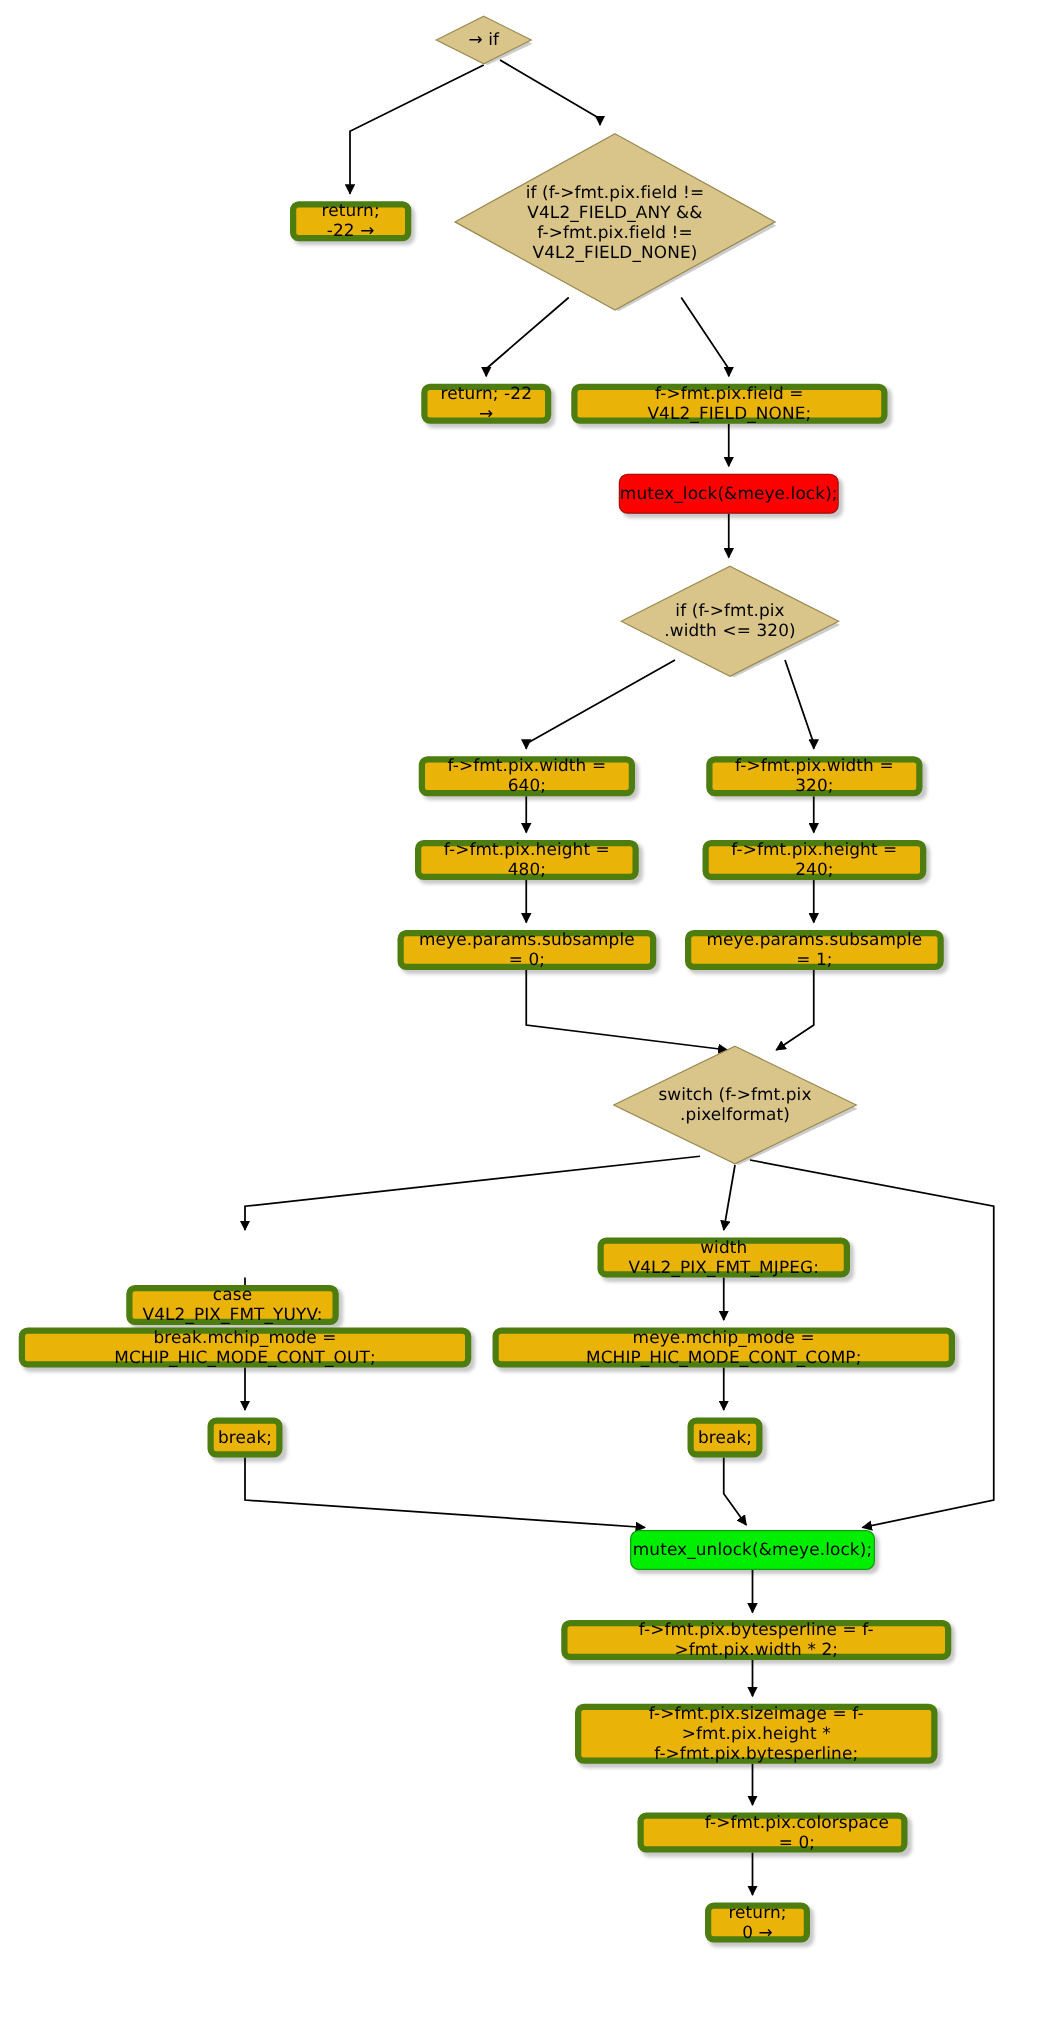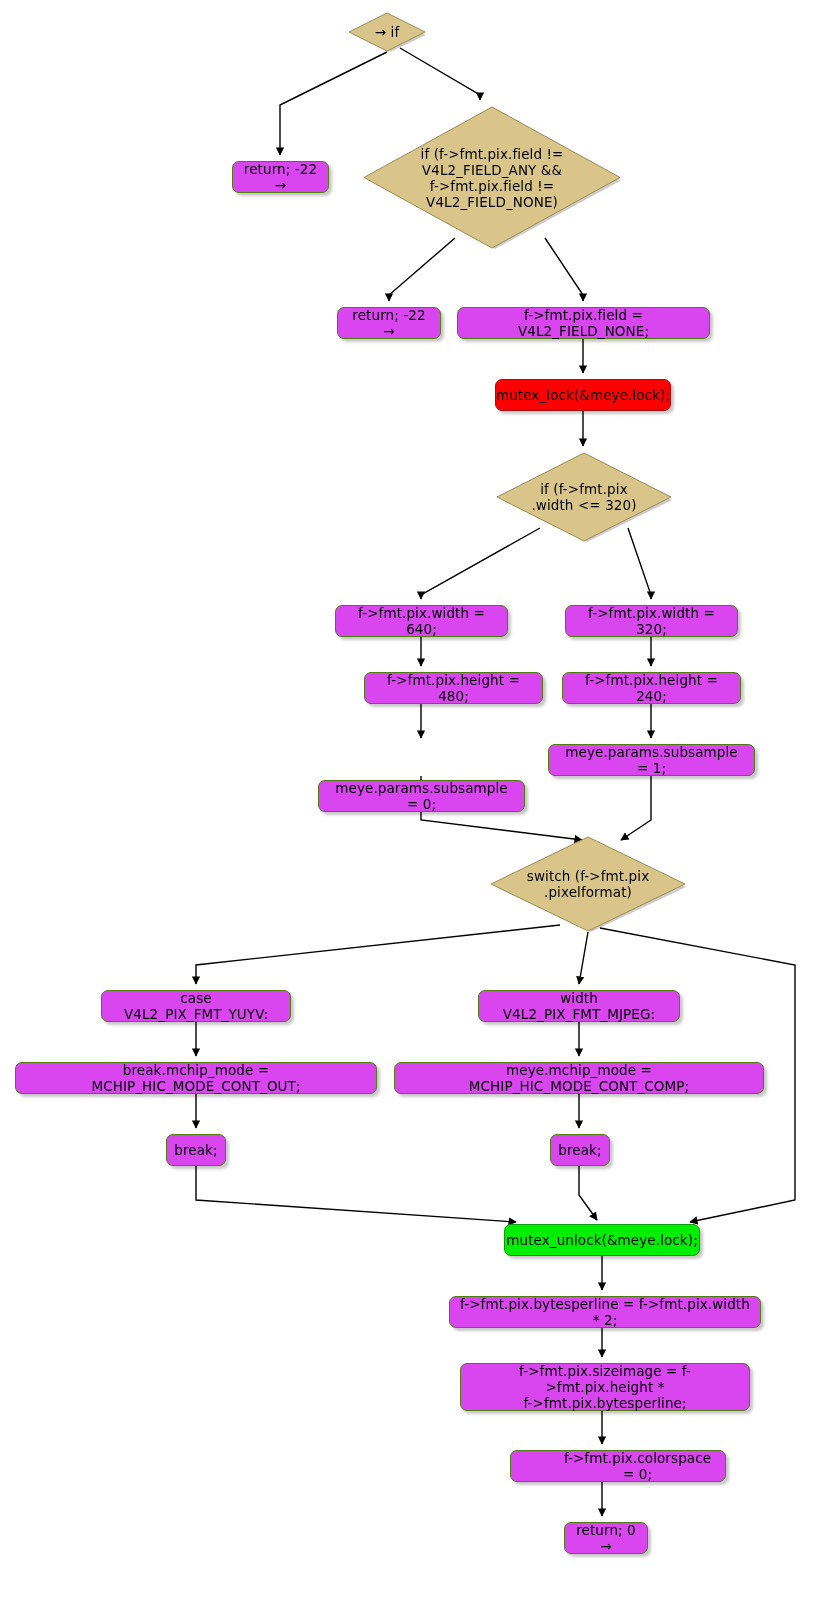--- a/index.html
+++ b/index.html
@@ -4,21 +4,21 @@
 <style>
   html,body{margin:0;padding:0;background:#ffffff;}
   body{font-family:"DejaVu Sans","Liberation Sans",sans-serif;}
   #canvas{position:relative;width:833px;height:1624px;background:#ffffff;overflow:hidden;}
   svg.edges{position:absolute;left:0;top:0;width:833px;height:1624px;pointer-events:none;}
 
   .node{position:absolute;box-sizing:border-box;display:flex;align-items:center;
         justify-content:center;text-align:center;color:#000000;
         font-size:13.5px;line-height:16px;letter-spacing:0.1px;white-space:pre-line;}
 
-  .box{background:#d946ef;border:1px solid #4d7c0f;border-radius:7px;
+  .box{background:#eab308;border:5px solid #4d7c0f;border-radius:7px;
        box-shadow:3px 3px 3px rgba(0,0,0,0.22);padding:3px 9px;}
   .box.red{background:#FF0000;border:1px solid #A01010;}
   .box.green{background:#00EE00;border:1px solid #0E9B0E;}
 
   .diamond{background:transparent;border:0;box-shadow:none;}
   .diamond .dshape{position:absolute;left:0;top:0;width:100%;height:100%;}
   .diamond .dlabel{position:relative;z-index:2;width:100%;padding:0 6px;box-sizing:border-box;}
 </style>
 </head>
 <body>
@@ -76,30 +76,30 @@
       <div class="node box" style="left: 337px; top: 307px; width: 104px; height: 32px;"><span>return; -22 →</span></div>
       <div class="node box" style="left: 457px; top: 307px; width: 253px; height: 32px;"><span>f-&gt;fmt.pix.field = V4L2_FIELD_NONE;</span></div>
       <div class="node box red" style="left: 495px; top: 379px; width: 176px; height: 32px;"><span>mutex_lock(&amp;meye.lock);</span></div>
       <div class="node diamond" style="left: 496px; top: 452px; width: 176px; height: 90px;"><svg class="dshape" viewBox="0 0 176 90" preserveAspectRatio="none">
           <polygon points="88,3 173,45 88,87 3,45" fill="rgba(0,0,0,0.20)" transform="translate(3,3)"></polygon>
           <polygon points="88,1 175,45 88,89 1,45" fill="#D9C58A" stroke="#9A8B52" stroke-width="1"></polygon>
         </svg><span class="dlabel">if (f-&gt;fmt.pix
 .width &lt;= 320)</span></div>
       <div class="node box" style="left: 335px; top: 605px; width: 173px; height: 32px; justify-content: flex-end;"><span>f-&gt;fmt.pix.width = 640;</span></div>
       <div class="node box" style="left: 565px; top: 605px; width: 173px; height: 32px;"><span>f-&gt;fmt.pix.width = 320;</span></div>
-      <div class="node box" style="left: 332px; top: 672px; width: 179px; height: 32px; margin-left: 32px;"><span>f-&gt;fmt.pix.height = 480;</span></div>
+      <div class="node box" style="left: 332px; top: 672px; width: 179px; height: 32px;"><span>f-&gt;fmt.pix.height = 480;</span></div>
       <div class="node box" style="left: 562px; top: 672px; width: 179px; height: 32px;"><span>f-&gt;fmt.pix.height = 240;</span></div>
-      <div class="node box" style="left: 318px; top: 744px; width: 207px; height: 32px; margin-top: 36px;"><span>meye.params.subsample = 0;</span></div>
+      <div class="node box" style="left: 318px; top: 744px; width: 207px; height: 32px;"><span>meye.params.subsample = 0;</span></div>
       <div class="node box" style="left: 548px; top: 744px; width: 207px; height: 32px;"><span>meye.params.subsample = 1;</span></div>
       <div class="node diamond" style="left: 490px; top: 836px; width: 196px; height: 96px;"><svg class="dshape" viewBox="0 0 196 96" preserveAspectRatio="none">
           <polygon points="98,3 193,48 98,93 3,48" fill="rgba(0,0,0,0.20)" transform="translate(3,3)"></polygon>
           <polygon points="98,1 195,48 98,95 1,48" fill="#D9C58A" stroke="#9A8B52" stroke-width="1"></polygon>
         </svg><span class="dlabel">switch (f-&gt;fmt.pix
 .pixelformat)</span></div>
-      <div class="node box" style="left: 101px; top: 990px; width: 190px; height: 32px;"><span>case V4L2_PIX_FMT_YUYV:</span></div>
+      <div class="node box" style="left: 101px; top: 1028px; width: 170px; height: 32px;"><span>case V4L2_PIX_FMT_YUYV:</span></div>
       <div class="node box" style="left: 478px; top: 990px; width: 202px; height: 32px;"><span>width V4L2_PIX_FMT_MJPEG:</span></div>
       <div class="node box" style="left: 15px; top: 1062px; width: 362px; height: 32px;"><span>break.mchip_mode = MCHIP_HIC_MODE_CONT_OUT;</span></div>
       <div class="node box" style="left: 394px; top: 1062px; width: 370px; height: 32px;"><span>meye.mchip_mode = MCHIP_HIC_MODE_CONT_COMP;</span></div>
       <div class="node box" style="left: 166px; top: 1134px; width: 60px; height: 32px;"><span>break;</span></div>
       <div class="node box" style="left: 550px; top: 1134px; width: 60px; height: 32px;"><span>break;</span></div>
       <div class="node box green" style="left: 504px; top: 1224px; width: 196px; height: 32px;"><span>mutex_unlock(&amp;meye.lock);</span></div>
       <div class="node box" style="left: 449px; top: 1296px; width: 312px; height: 32px;"><span>f-&gt;fmt.pix.bytesperline = f-&gt;fmt.pix.width * 2;</span></div>
       <div class="node box" style="left: 460px; top: 1363px; width: 290px; height: 48px;"><span>f-&gt;fmt.pix.sizeimage = f-&gt;fmt.pix.height *
 f-&gt;fmt.pix.bytesperline;</span></div>
       <div class="node box" style="left: 510px; top: 1450px; width: 216px; height: 32px; padding-left: 48px;"><span>f-&gt;fmt.pix.colorspace = 0;</span></div>

